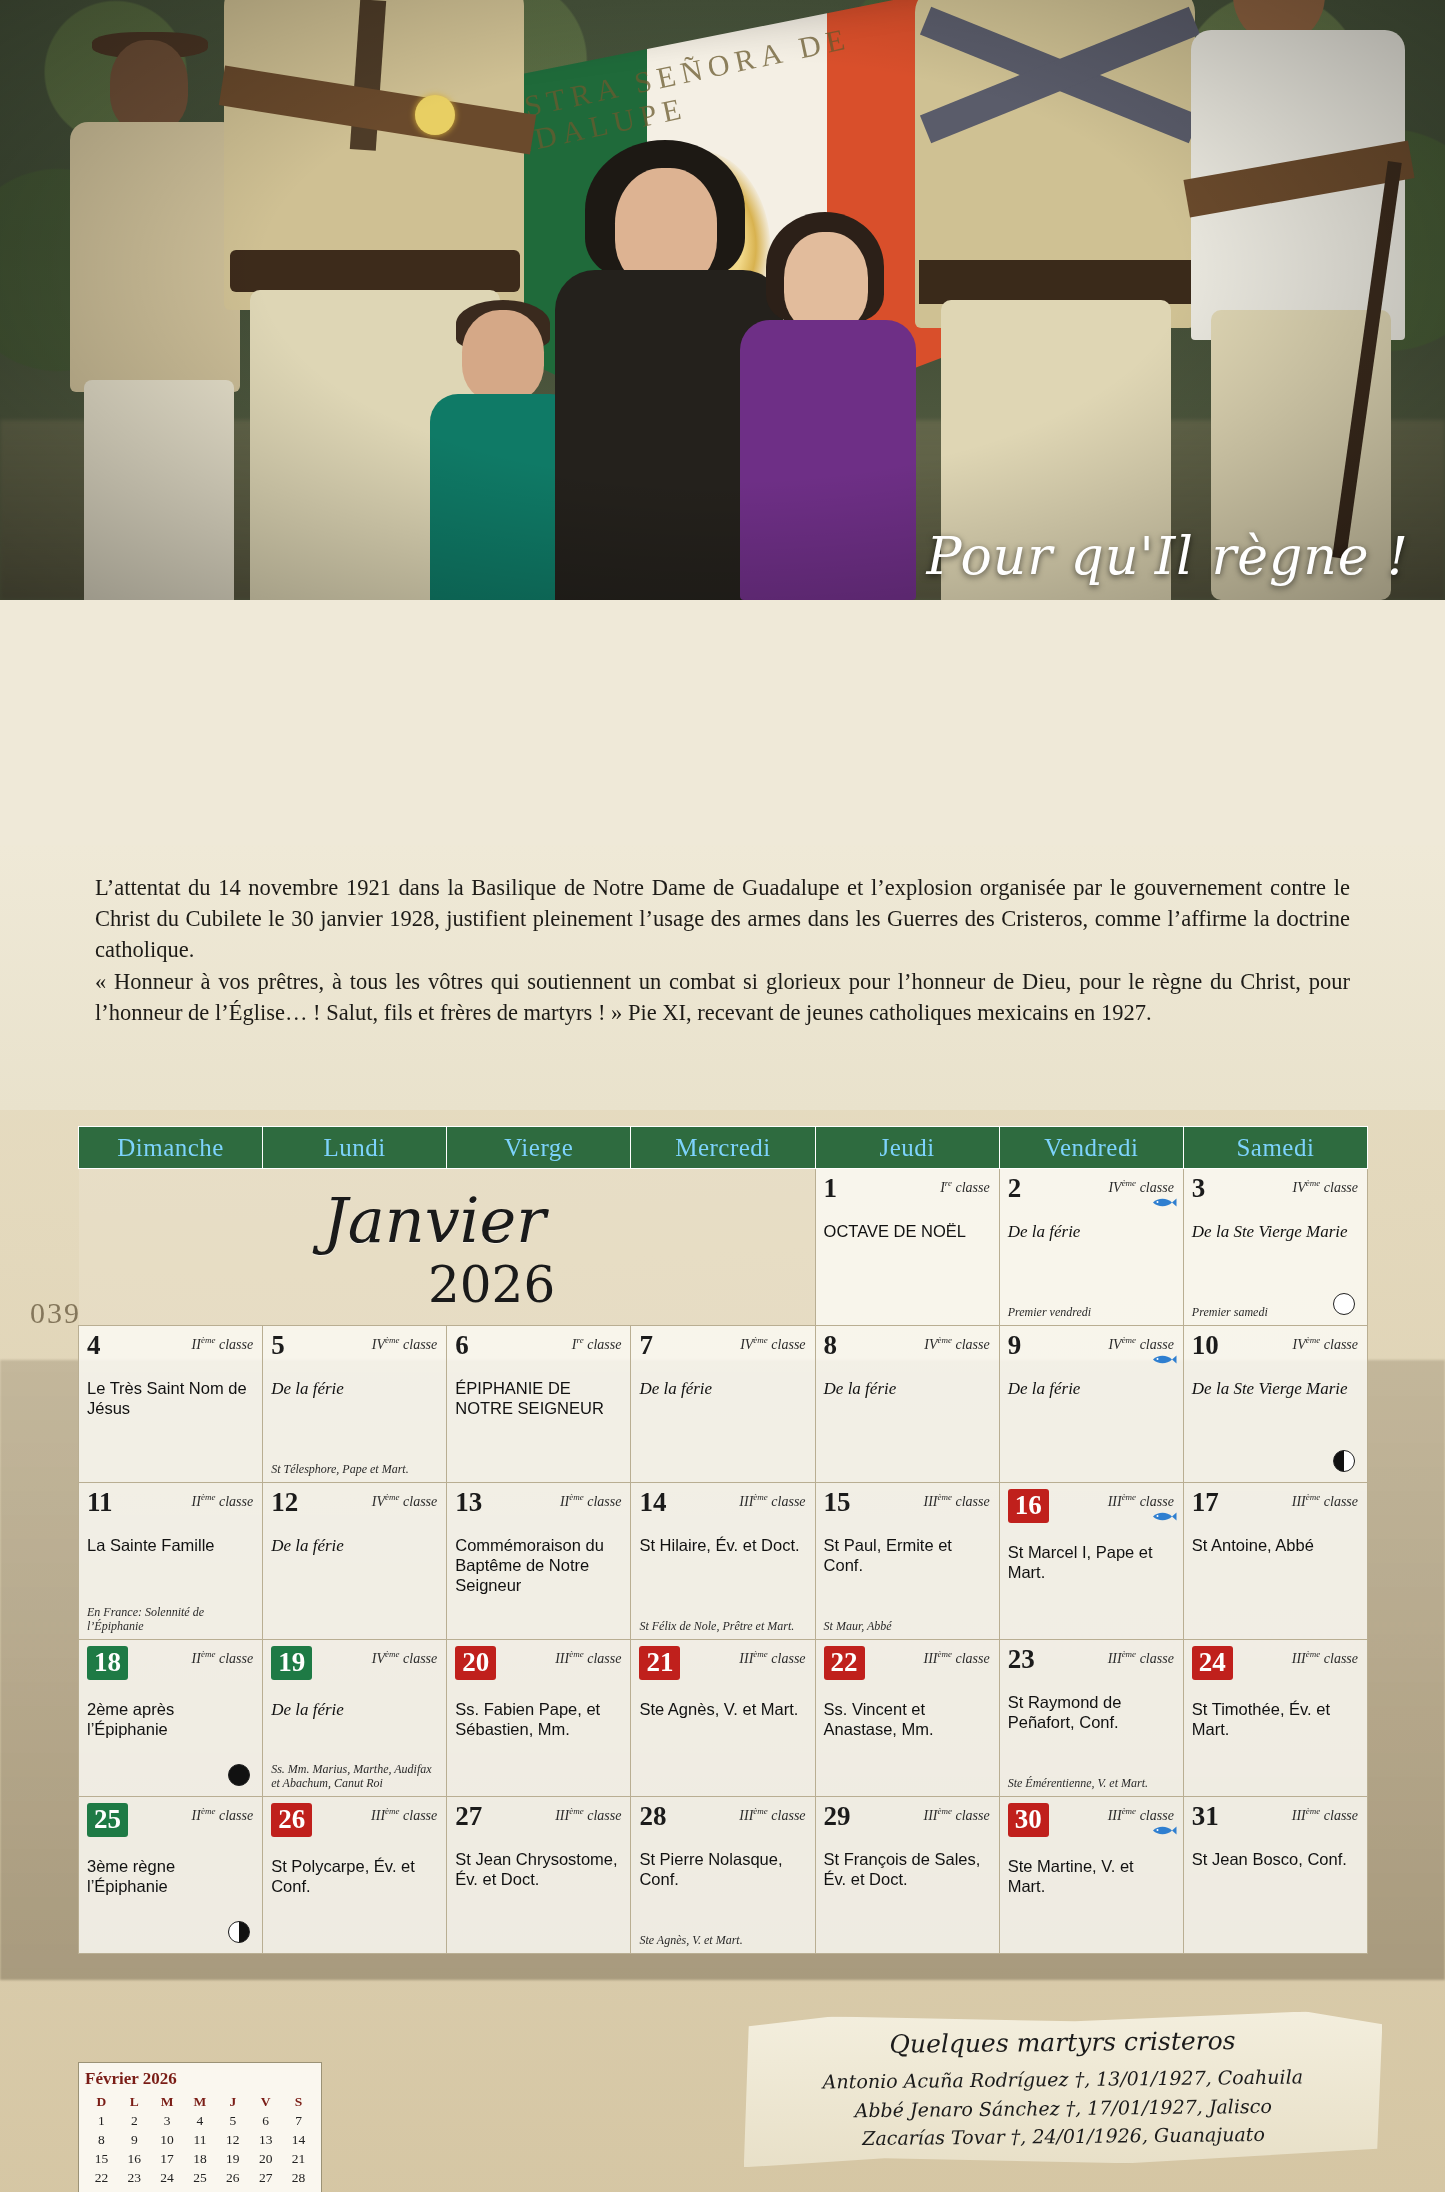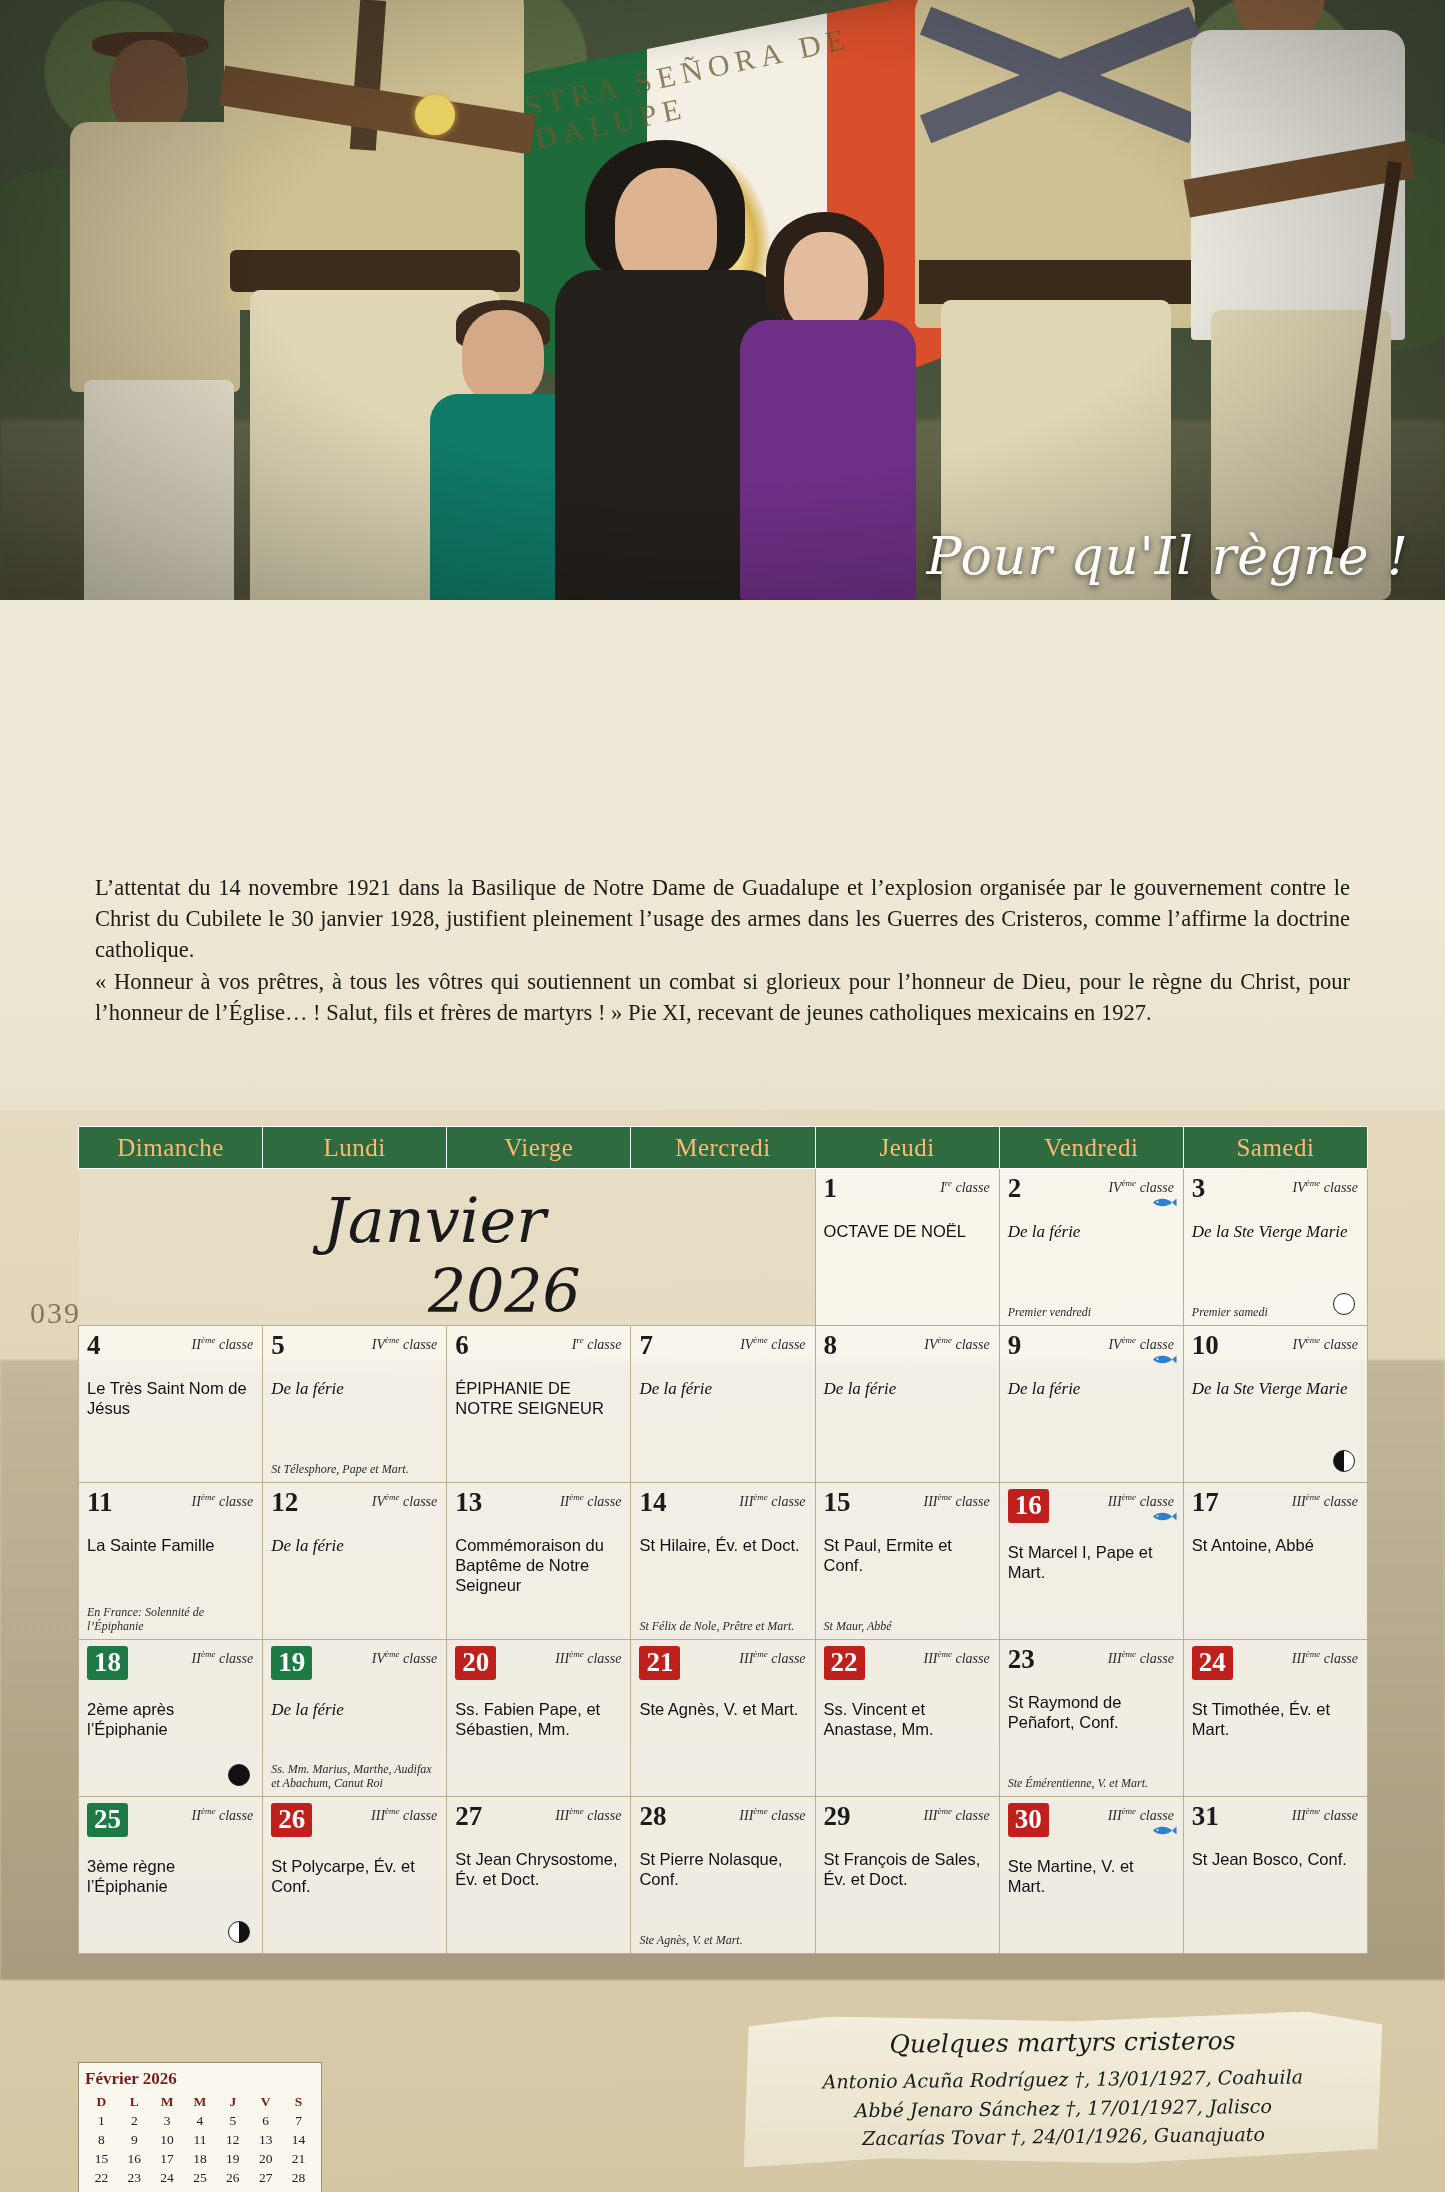--- a/index.html
+++ b/index.html
@@ -166,21 +166,21 @@
     background:linear-gradient(180deg, rgba(120,105,80,.28), rgba(90,78,56,.38));
     filter:blur(1px);
   }
   .grid {
     position:absolute; left:78px; top:16px; width:1290px;
     border-collapse:collapse;
   }
   table.grid { table-layout:fixed; }
   .grid th {
     background:#2e6b3f;
-    color:#fdba74;
+    color:#7dd3fc;
     font-family:"Liberation Serif", serif;
     font-size:25px;
     font-weight:normal;
     height:42px;
     border:1px solid #fff;
     letter-spacing:.5px;
   }
   .grid td {
     width:184px; height:157px;
     vertical-align:top;
@@ -241,22 +241,22 @@
     pointer-events:none;
   }
   .monthname {
     position:absolute; left:245px; top:16px;
     font-family:"DejaVu Serif", serif; font-style:italic;
     font-size:62px; color:#1a1a1a;
     text-shadow:0 1px 0 rgba(255,255,255,.5);
   }
   .monthyear {
     position:absolute; left:350px; top:88px;
-    font-family:"DejaVu Serif", serif; font-style:italic;
-    font-size:60px; color:#1a1a1a;
+    font-family:"DejaVu Serif", serif; 
+    font-size:50px; color:#1a1a1a;
   }
   .stamp-num {
     position:absolute; left:30px; top:186px;
     font-size:30px; color:#6d5f44; letter-spacing:2px;
     font-family:"Liberation Serif", serif;
     opacity:.8;
   }
 
   
   .mini {

